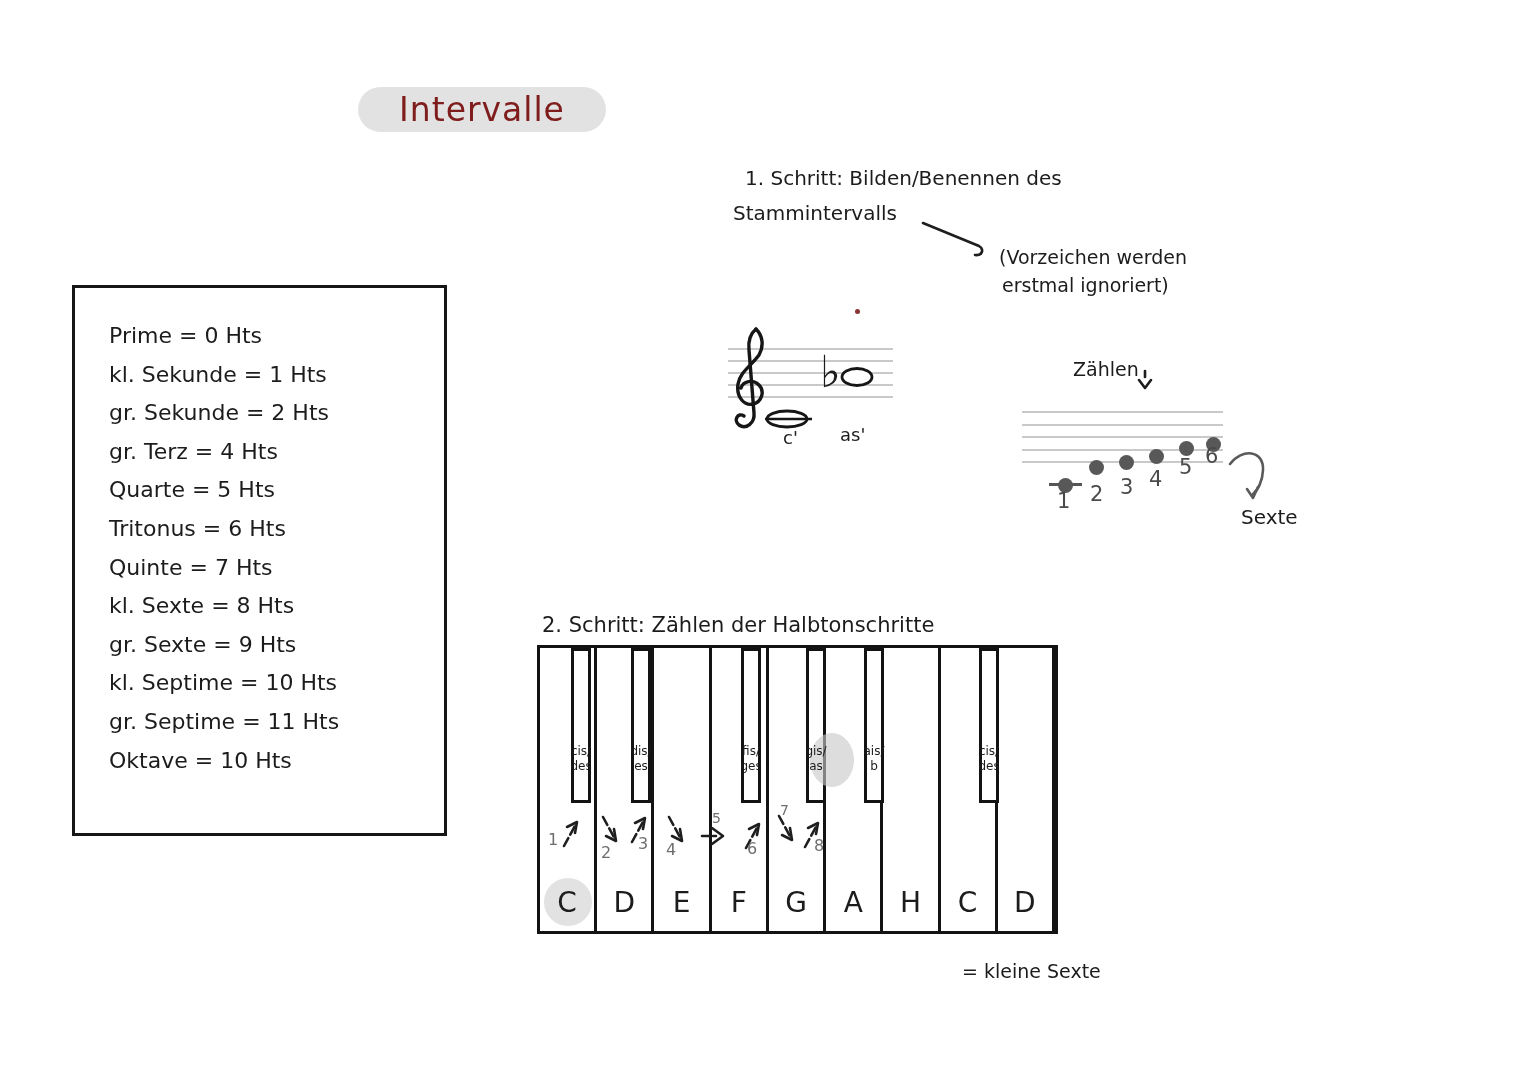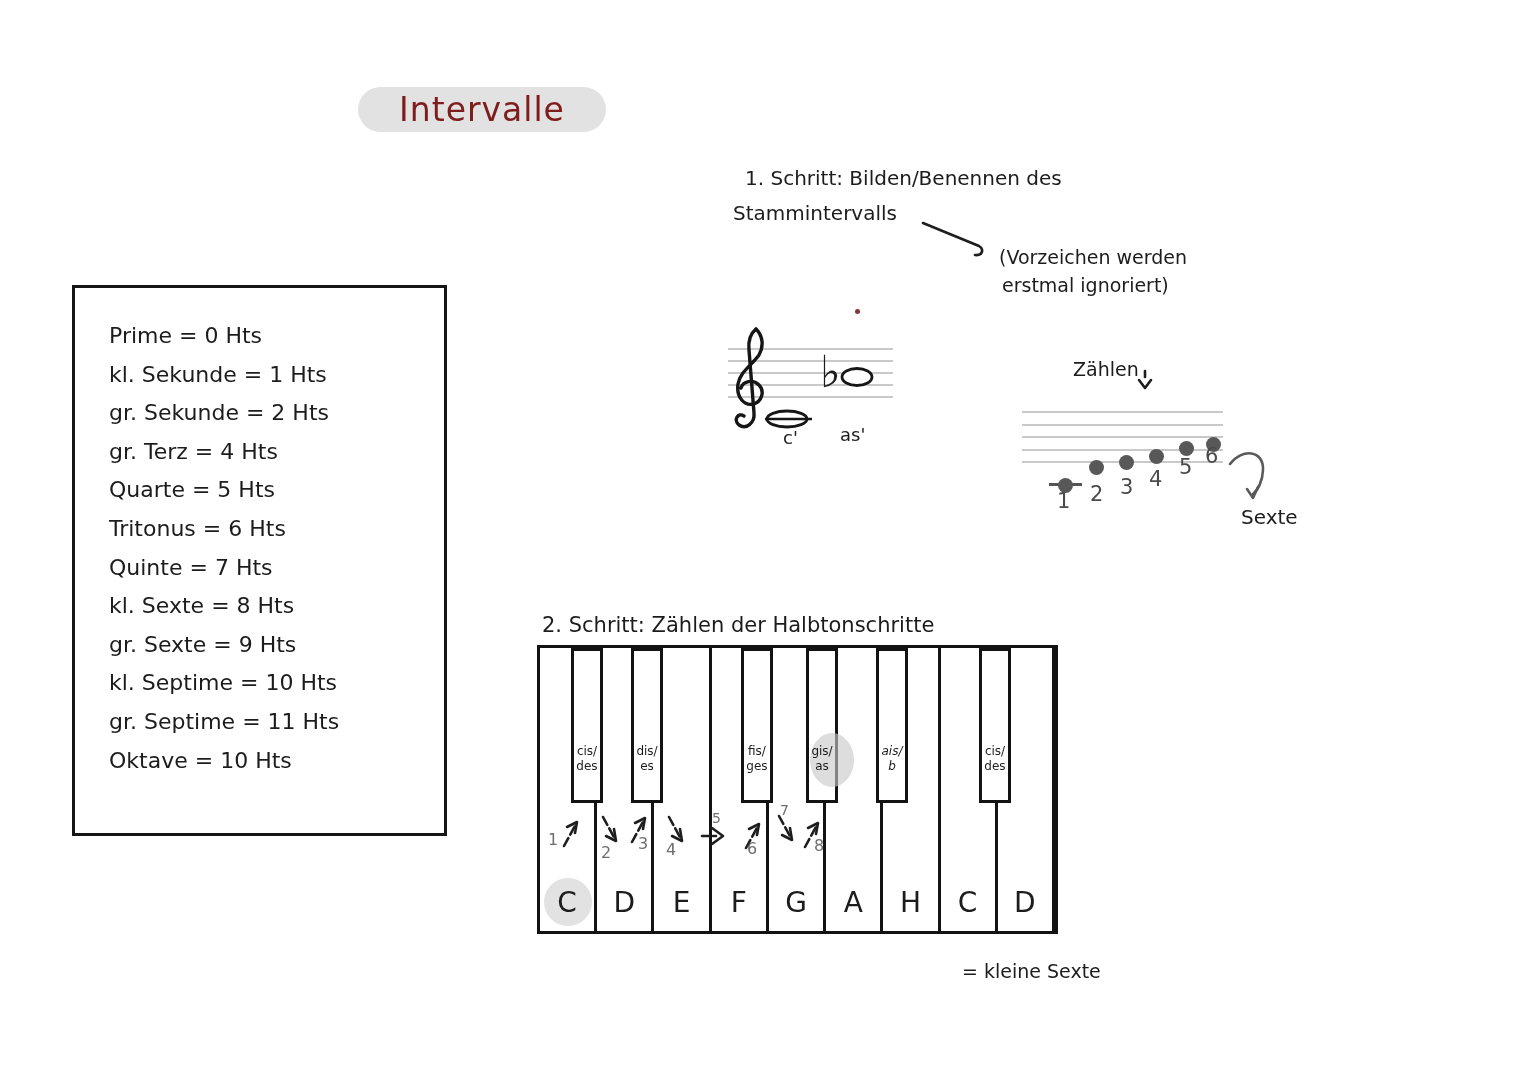--- a/index.html
+++ b/index.html
@@ -41,23 +41,23 @@
     border:3px solid #131313; box-sizing:border-box; display:flex; background:#fff;
   }
   .wkey {
     flex:1; border-right:3px solid #131313;
     display:flex; align-items:flex-end; justify-content:center;
     padding-bottom:12px; font-size:28px;
   }
   .wkey:last-child { border-right:none; }
   .wkey span { position:relative; z-index:5; }
   .bkey {
-    position:absolute; top:0; width:32px; height:155px;
+    position:absolute; top:0; width:20px; height:155px;
     border:3px solid #131313; box-sizing:border-box; background:#fff;
-    display:flex; flex-direction:column; justify-content:flex-end; 
+    display:flex; flex-direction:column; justify-content:flex-end; align-items:center;
     padding-bottom:26px; font-size:12px; line-height:15px; text-align:center;
   }
   .bkey span { position:relative; z-index:5; }
   .key-highlight {
     position:absolute; border-radius:50%;
   }
   .hl-c { left:4px; top:230px; width:48px; height:48px; background:#e2e2e2; }
   .hl-gis { left:270px; top:85px; width:44px; height:54px; background:rgba(200,200,200,0.62); }
 
   .arr { stroke:#1e1e1e; stroke-width:2.6; fill:none; stroke-linecap:round; stroke-linejoin:round; }
@@ -196,21 +196,21 @@
       <span>es</span>
     </div>
     <div class="bkey" style="left:201px;">
       <span>fis/</span>
       <span>ges</span>
     </div>
     <div class="bkey" style="left:266px;">
       <span>gis/</span>
       <span>as</span>
     </div>
-    <div class="bkey" style="left:336px;font-style:italic;">
+    <div class="bkey" style="left:324px;">
       <span>ais/</span>
       <span>b</span>
     </div>
     <div class="bkey" style="left:439px;">
       <span>cis/</span>
       <span>des</span>
     </div>
 
     <div class="key-highlight hl-gis"></div>
   </div>

